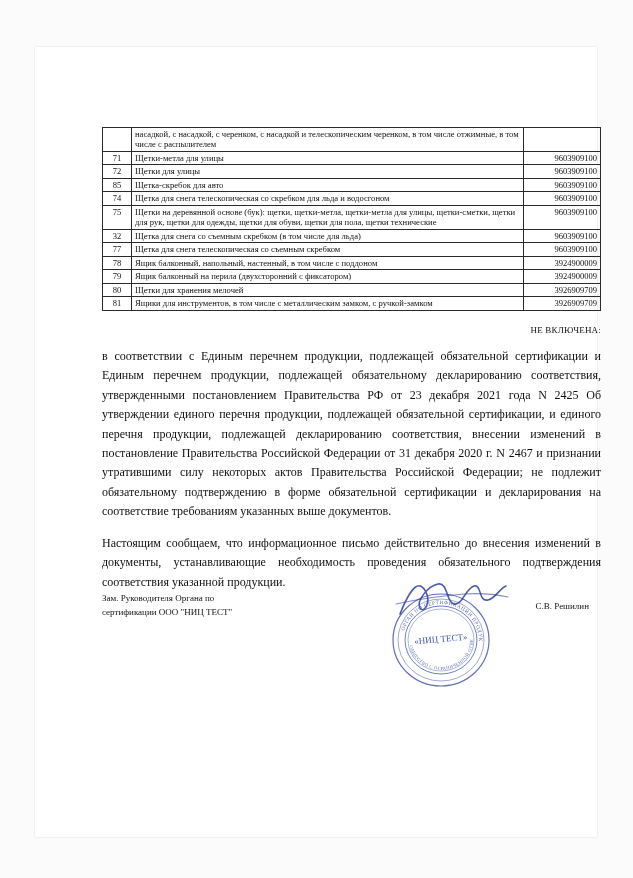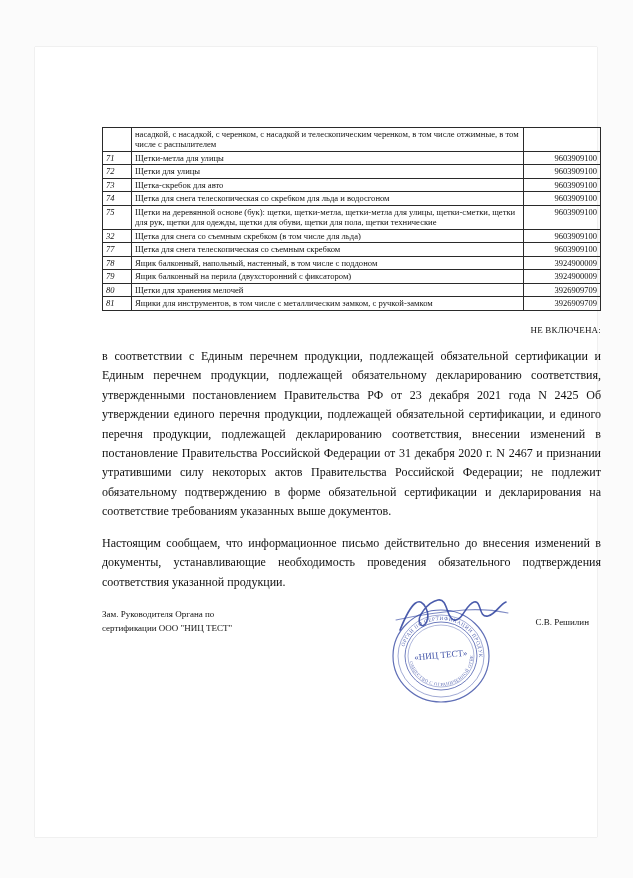--- a/index.html
+++ b/index.html
@@ -45,22 +45,22 @@
     color: #111;
   }
   table.items td {
     border: 1px solid #2a2a2a;
     padding: 1px 3px 1px 3px;
     vertical-align: top;
     line-height: 1.22;
   }
   td.num {
     width: 22px;
+    text-align: center;
     font-size: 8.5px;
-    font-style: italic;
   }
   td.desc {
     font-size: 8.6px;
     margin-top: 18px;
   }
   td.code {
     width: 70px;
     text-align: right;
     font-size: 8.5px;
     padding-left: 5px;
@@ -75,21 +75,20 @@
     text-align: right;
   }
   p.body {
     margin: 12px 0 0 0;
     font-size: 12px;
     line-height: 1.62;
     text-align: justify;
     color: #111;
   }
   .sign-block {
-    margin-top: 16px;
     position: relative;
     font-size: 9px;
     line-height: 1.5;
     color: #111;
   }
   .sign-left {
     display: inline-block;
     width: 260px;
     vertical-align: top;
   }
@@ -141,21 +140,21 @@
             <td class="num">71</td>
             <td class="desc">Щетки-метла для улицы</td>
             <td class="code">9603909100</td>
           </tr>
           <tr>
             <td class="num">72</td>
             <td class="desc">Щетки для улицы</td>
             <td class="code">9603909100</td>
           </tr>
           <tr>
-            <td class="num">73</td>
+            <td class="num">85</td>
             <td class="desc">Щетка-скребок для авто</td>
             <td class="code">9603909100</td>
           </tr>
           <tr>
             <td class="num">74</td>
             <td class="desc">Щетка для снега телескопическая со скребком для льда и водосгоном</td>
             <td class="code">9603909100</td>
           </tr>
           <tr>
             <td class="num">75</td>

